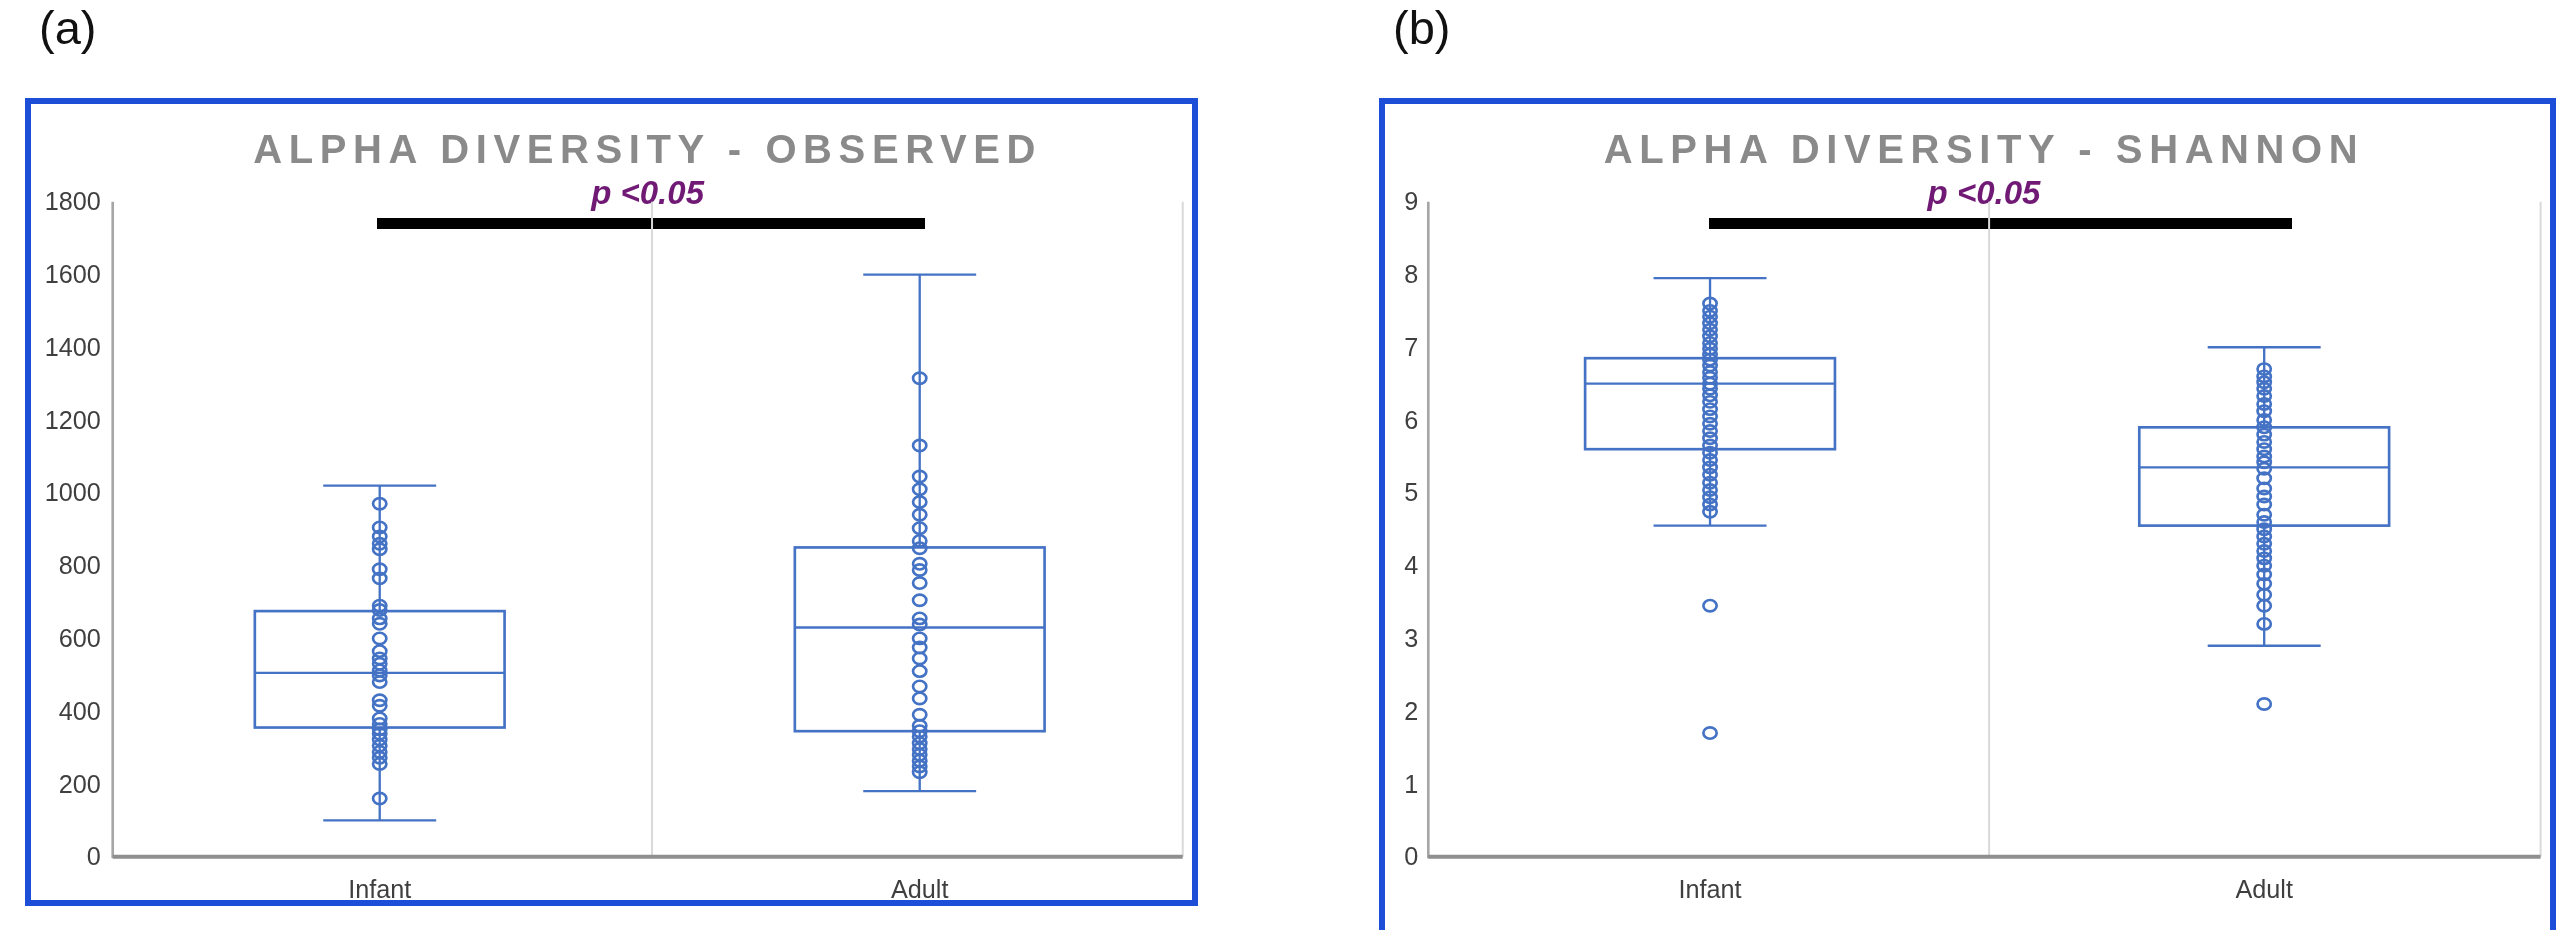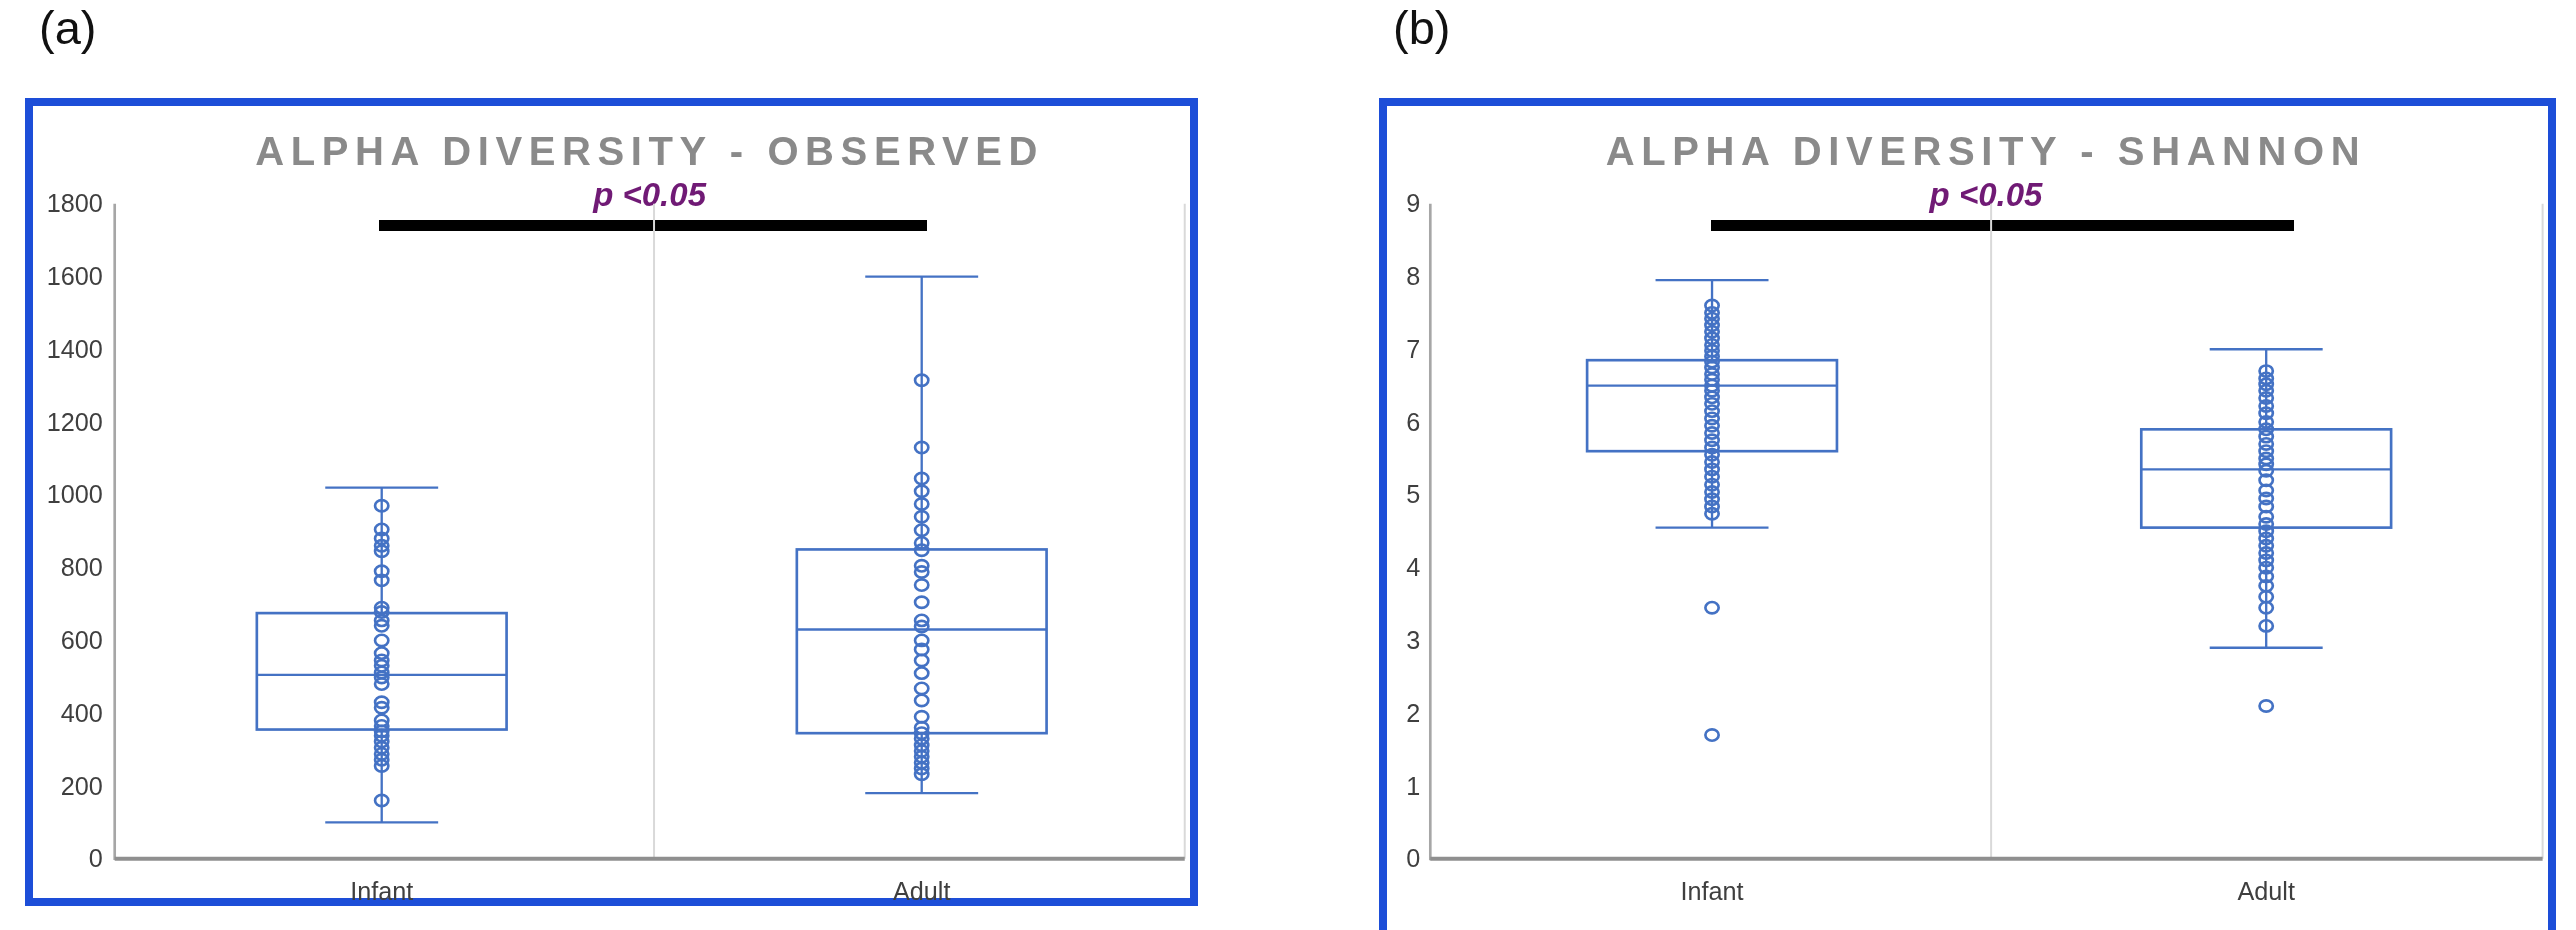--- a/index.html
+++ b/index.html
@@ -13,21 +13,21 @@
   .corner-label{
     position:absolute;
     font-size:47px;
     color:#111111;
     font-weight:400;
     line-height:1;
   }
   .panel{
     position:absolute;
     background:#ffffff;
-    border:8px solid #1d4ed8;
+    border:6px solid #1d4ed8;
     box-sizing:border-box;
   }
   .chart-title{
     position:absolute;
     top:22.6px;
     text-align:center;
     font-size:40px;
     font-weight:700;
     letter-spacing:6.6px;
     color:#8a8a8a;

